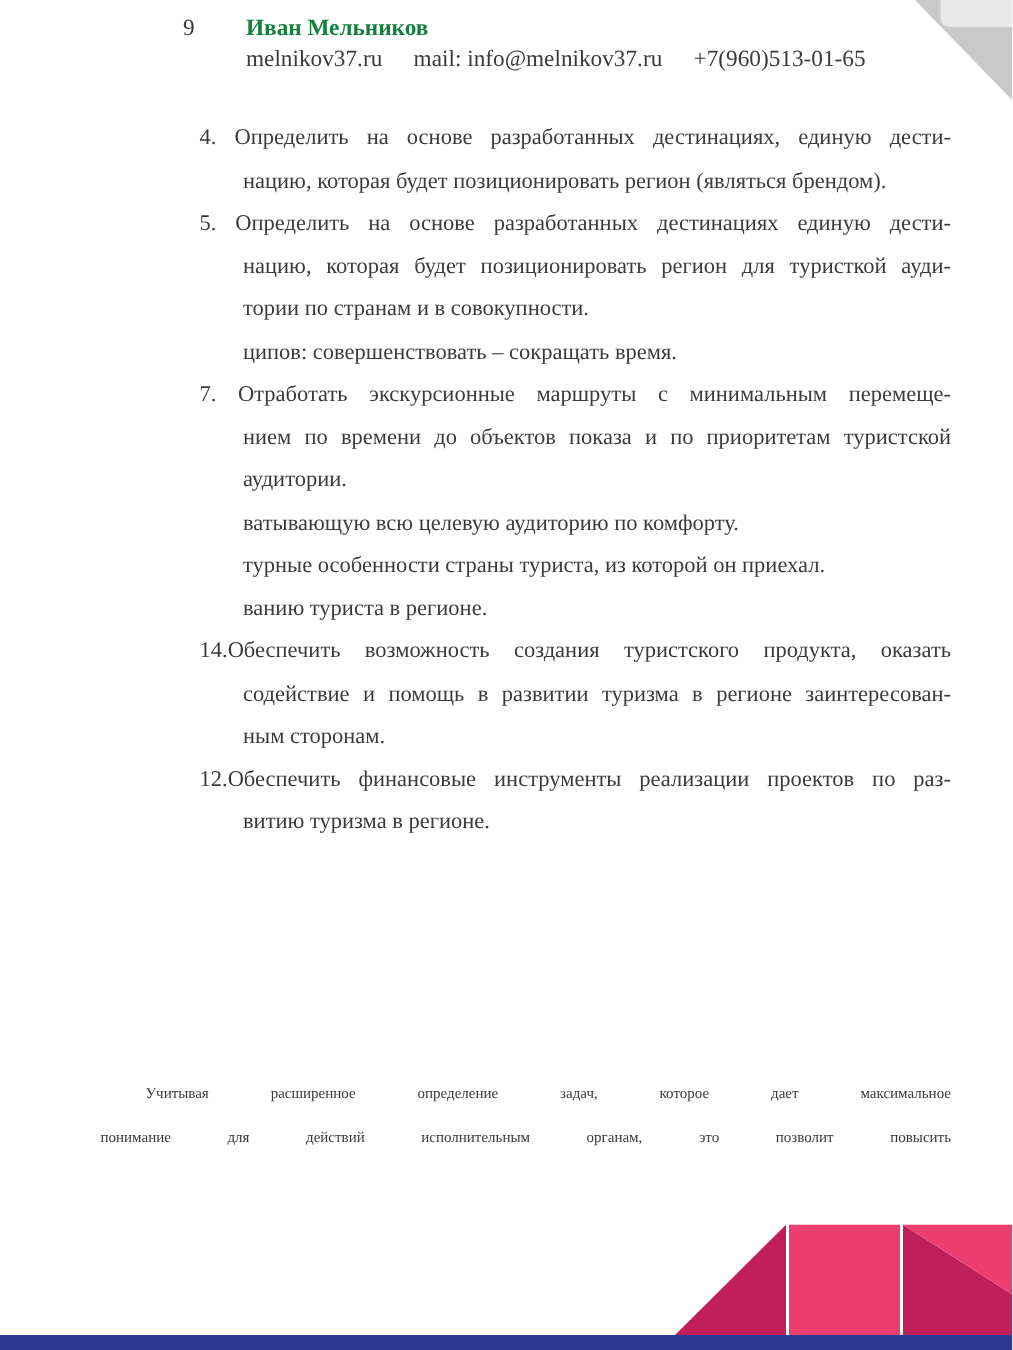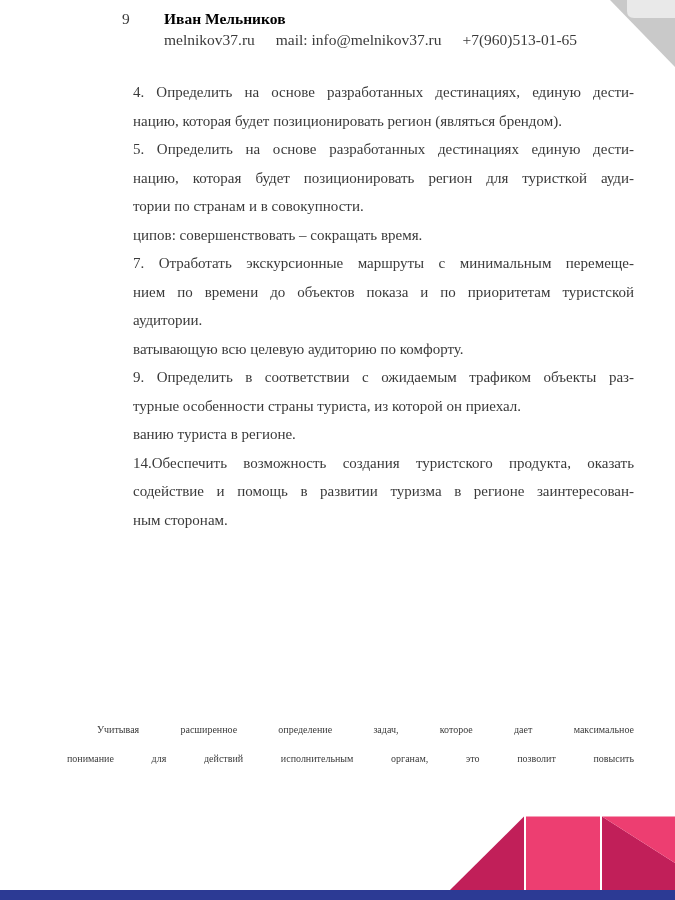--- a/index.html
+++ b/index.html
@@ -10,30 +10,30 @@
     overflow: hidden;
     font-family: "Liberation Serif", "DejaVu Serif", serif;
     color: #3a3a3a;
   }
   
   .decor-svg { position:absolute; left:0; top:0; width:675px; height:900px; pointer-events:none; }
 
   
   .header { position:absolute; top:8px; left:0; width:675px; line-height:21px; font-size:15.5px; }
   .page-num { position:absolute; left:122px; top:0; }
-  .author { position:absolute; left:164px; top:0; font-weight:bold; color:#000000;text-align:right; }
+  .author { position:absolute; left:164px; top:0; font-weight:bold; color:#15803d;text-align:right; }
   .contacts { position:absolute; left:164px; top:21px; white-space:nowrap; }
   .contacts span { margin-right:17px;text-align:center; }
   .contacts span:last-child { margin-right:0; }
 
   
   .task-list { position:absolute; left:133px; top:78px; width:501px; font-size:15px; line-height:28.5px; }
   .item { margin:0; }
   .line { text-align: justify; text-align-last: justify; }
-  .line.cont { }
+  .line.cont { margin-left:29px; }
   .line.last { text-align-last: auto; }
 
   
   .closing { position:absolute; left:67px; top:715px; width:567px; font-size:10px; line-height:29px; }
   .closing .pline { text-align: justify; text-align-last: justify; }
   .closing .pline.first { text-indent:30px; }
 </style>
 </head>
 <body>
 
@@ -77,30 +77,33 @@
       </div>
       <div class="item">
         <div class="line">7. Отработать экскурсионные маршруты с минимальным перемеще-</div>
         <div class="line cont">нием по времени до объектов показа  и по приоритетам туристской</div>
         <div class="line cont last">аудитории.</div>
       </div>
       <div class="item">
         <div class="line cont last">ватывающую всю целевую аудиторию по комфорту.</div>
       </div>
       <div class="item">
-        <div class="line">9. Определить в соответствии с ожидаемым трафиком объекты раз-</div>
         <div class="line cont last">турные особенности страны туриста, из  которой он приехал.</div>
       </div>
       <div class="item">
         <div class="line cont last">ванию туриста в регионе.</div>
       </div>
       <div class="item">
         <div class="line">14.Обеспечить возможность создания туристского продукта, оказать</div>
         <div class="line cont">содействие и помощь в развитии туризма в регионе заинтересован-</div>
         <div class="line cont last">ным сторонам.</div>
+      </div>
+      <div class="item">
+        <div class="line">12.Обеспечить финансовые инструменты реализации проектов по раз-</div>
+        <div class="line cont last">витию туризма в регионе.</div>
       </div>
     </div>
 
   <div class="closing">
     <div class="pline first">Учитывая расширенное определение задач, которое дает максимальное</div>
     <div class="pline">понимание для действий исполнительным органам, это позволит повысить</div>
   </div>
 
 </div>
 

